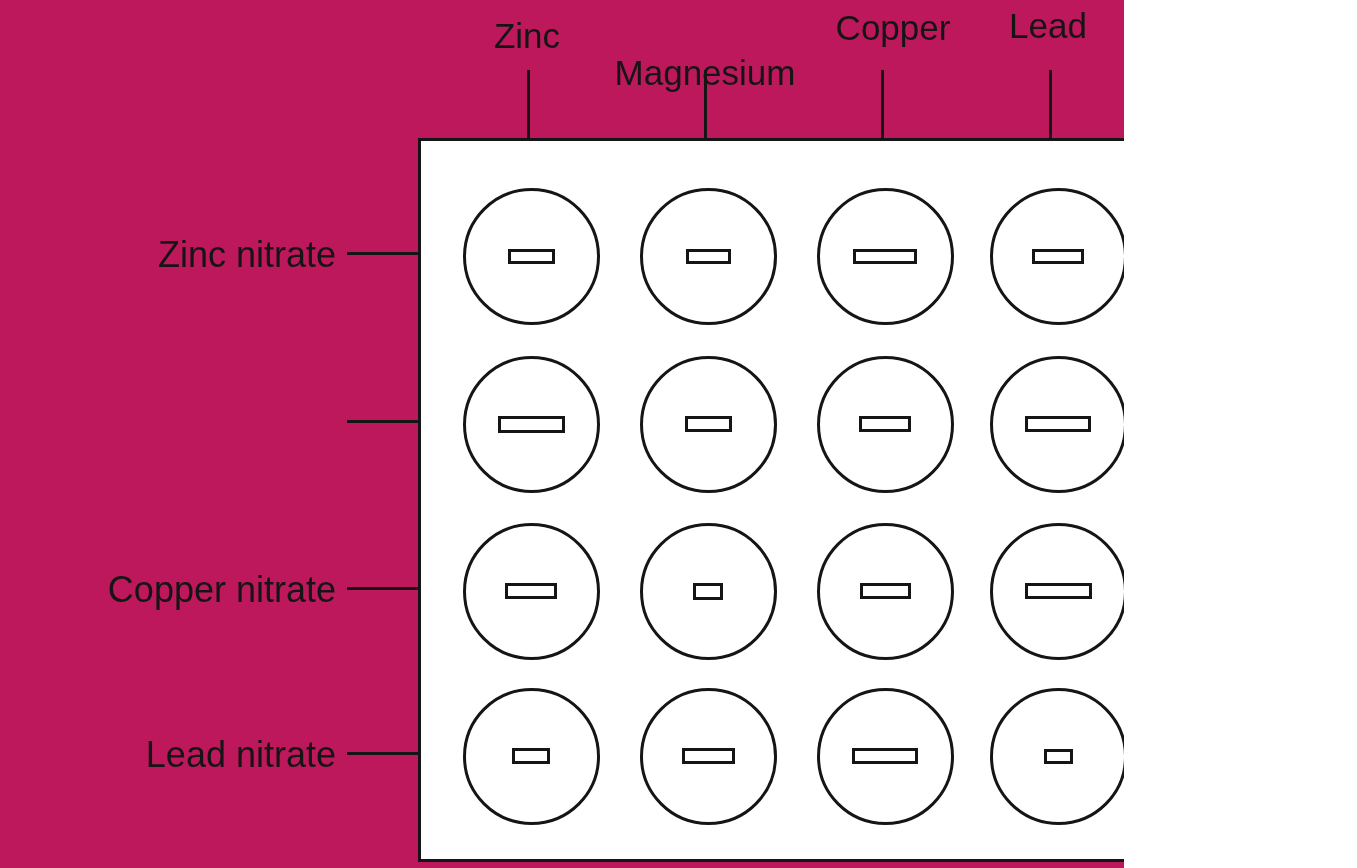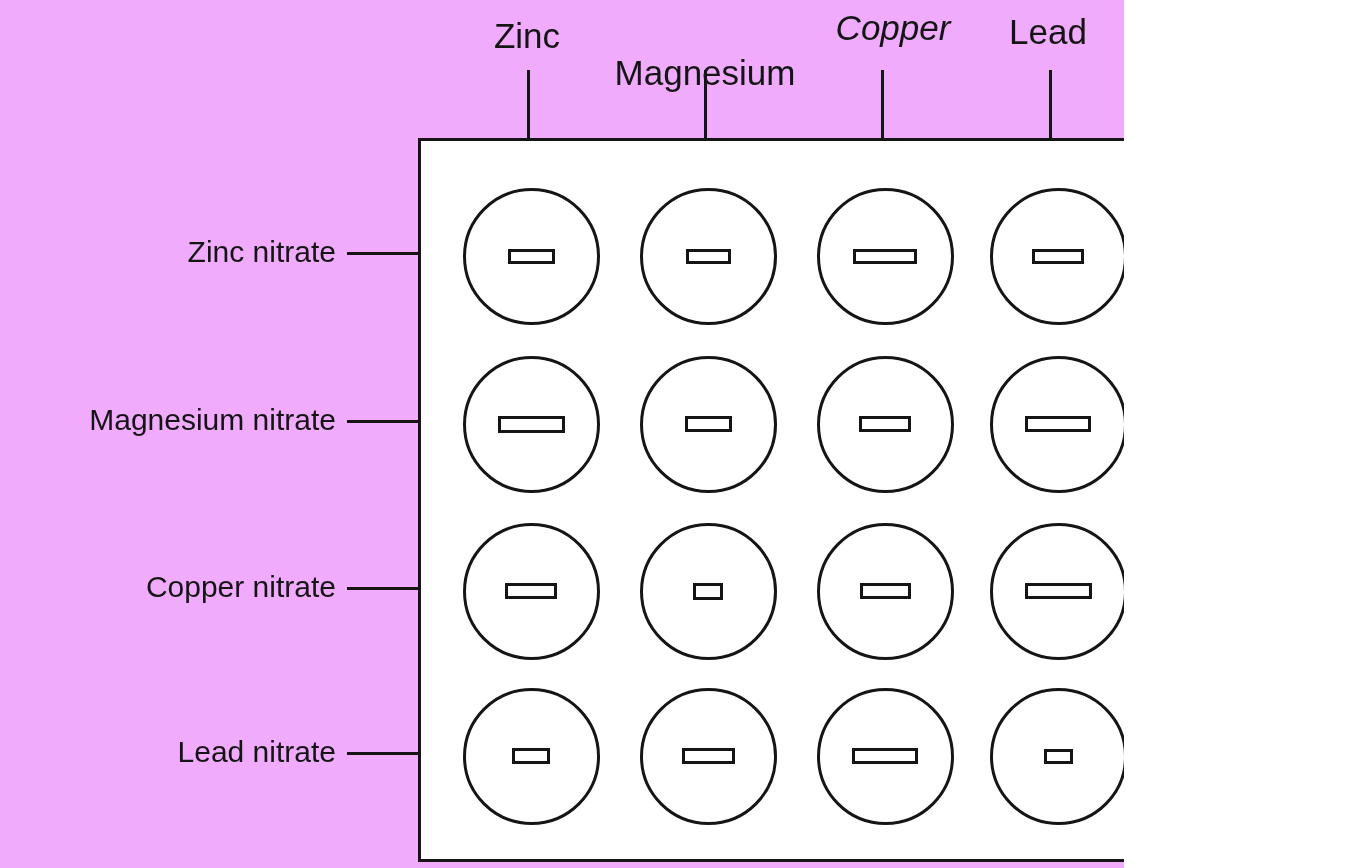--- a/index.html
+++ b/index.html
@@ -6,21 +6,21 @@
     margin: 0;
     padding: 0;
     background: #ffffff;
     font-family: "Liberation Sans", sans-serif;
     color: #151515;
   }
   .canvas {
     position: relative;
     width: 1124px;
     height: 868px;
-    background: #f0abfc;
+    background: #be185d;
     overflow: hidden;
   }
   
   .col-label {
     position: absolute;
     transform: translateX(-50%);
     font-size: 35px;
     line-height: 1;
     white-space: nowrap;
     color: #151515;
@@ -31,21 +31,21 @@
     height: 68px;
     top: 70px;
     background: #151515;
   }
   
   .row-label {
     position: absolute;
     left: 0;
     width: 336px;
     text-align: right;
-    font-size: 30px;
+    font-size: 36px;
     line-height: 1;
     white-space: nowrap;
     color: #151515;
   }
   .row-leader {
     position: absolute;
     left: 347px;
     width: 71px;
     height: 3px;
     background: #151515;
@@ -98,30 +98,29 @@
   }
   .annot-label span { display: block; }
 </style>
 </head>
 <body>
 
 <div class="canvas">
 
   <div class="col-label" style="left:527px; top:18px;">Zinc</div>
   <div class="col-label" style="left:705px; top:16px;margin-top:39px;">Magnesium</div>
-  <div class="col-label" style="left:893px; top:10px;font-style:italic;">Copper</div>
-  <div class="col-label" style="left:1048px; top:14px;">Lead</div>
+  <div class="col-label" style="left:893px; top:10px;">Copper</div>
+  <div class="col-label" style="left:1048px; top:8px;">Lead</div>
 
   <div class="col-tick" style="left:527px;"></div>
   <div class="col-tick" style="left:704px;"></div>
   <div class="col-tick" style="left:881px;"></div>
   <div class="col-tick" style="left:1049px;"></div>
 
   <div class="row-label" style="top:237px;">Zinc nitrate</div>
-  <div class="row-label" style="top:405px;">Magnesium nitrate</div>
   <div class="row-label" style="top:737px;">Lead nitrate</div>
   <div class="row-label" style="top:572px;">Copper nitrate</div>
 
   <div class="row-leader" style="top:252px;"></div>
   <div class="row-leader" style="top:420px;"></div>
   <div class="row-leader" style="top:587px;"></div>
   <div class="row-leader" style="top:752px;"></div>
 
   <div class="tile" id="tile">
       <div class="well" style="left: 41.5px; top: 46.5px;">

